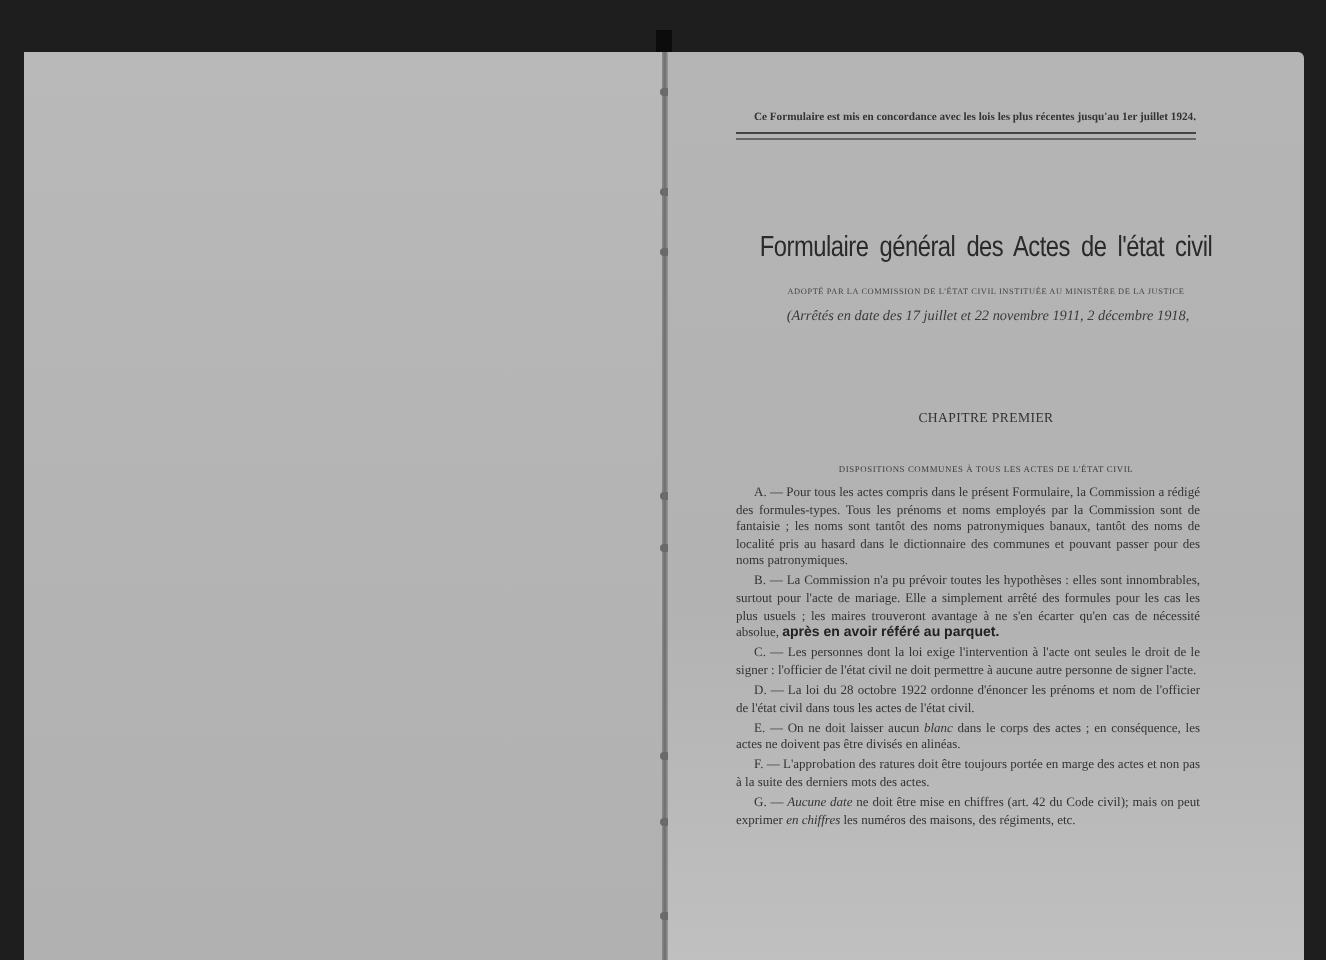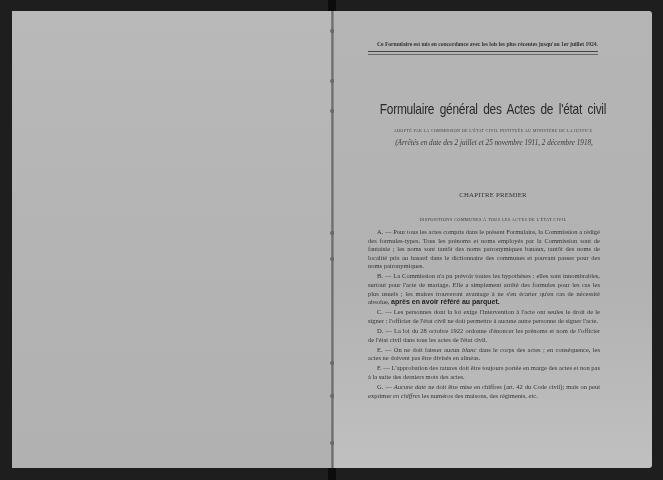--- a/index.html
+++ b/index.html
@@ -3,21 +3,21 @@
   <meta charset="utf-8">
   <style>
     html, body { margin: 0; padding: 0; }
     body {
       width: 663px; height: 480px; overflow: hidden;
       background: #1e1e1e;
       position: relative;
       font-family: "Liberation Serif", "DejaVu Serif", serif;
       color: #2a2a2a;
     }
-    .spread { position: absolute; left: 0; top: 0; width: 663px; height: 378px; }
+    .spread { position: absolute; left: 0; top: 15px; width: 663px; height: 378px; }
     .page-left {
       position: absolute; left: 12px; top: 11px; width: 320px; height: 457px;
       background: linear-gradient(180deg, #b9b9b9 0%, #b4b4b4 50%, #b1b1b1 100%);
     }
     .binding {
       position: absolute; left: 331px; top: 11px; width: 3px; height: 457px;
       background: linear-gradient(90deg, #8a8a8a, #6d6d6d, #9a9a9a);
     }
     .stitch {
       position: absolute; width: 5px; height: 4px; left: -1px;
@@ -89,21 +89,21 @@
     <div class="stitch" style="top:383px"></div>
     <div class="stitch" style="top:430px"></div>
   </div>
   <div class="page-right">
     <div class="notice">Ce Formulaire est mis en concordance avec les lois les plus récentes jusqu'au 1er juillet 1924.</div>
     <div class="notice-rule"></div>
 
     <div class="title">Formulaire général des Actes de l'état civil</div>
     <div class="subtitle">Adopté par la Commission de l'état civil instituée au Ministère de la Justice</div>
     <div class="dates">
-      <div>(Arrêtés en date des 2 juillet et 25 novembre 1911, 2 décembre 1918,</div>
+      <div>(Arrêtés en date des 17 juillet et 22 novembre 1911, 2 décembre 1918,</div>
     </div>
 
     <div class="chapter">CHAPITRE PREMIER</div>
     <div class="section">Dispositions communes à tous les actes de l'état civil</div>
 
     <div class="body-text">
       <p class="para">A. — Pour tous les actes compris dans le présent Formulaire, la Commission a rédigé des formules-types. Tous les prénoms et noms employés par la Commission sont de fantaisie ; les noms sont tantôt des noms patronymiques banaux, tantôt des noms de localité pris au hasard dans le dictionnaire des communes et pouvant passer pour des noms patronymiques.</p>
       <p class="para"><span>B. — La Commission n'a pu prévoir toutes les hypothèses : elles sont innombrables, surtout pour l'acte de mariage. Elle a simplement arrêté des formules pour les cas les plus usuels ; les maires trouveront avantage à ne s'en écarter qu'en cas de nécessité absolue, </span><span class="bold-sans">après en avoir référé au parquet.</span></p>
       <p class="para">C. — Les personnes dont la loi exige l'intervention à l'acte ont seules le droit de le signer : l'officier de l'état civil ne doit permettre à aucune autre personne de signer l'acte.</p>
       <p class="para">D. — La loi du 28 octobre 1922 ordonne d'énoncer les prénoms et nom de l'officier de l'état civil dans tous les actes de l'état civil.</p>

